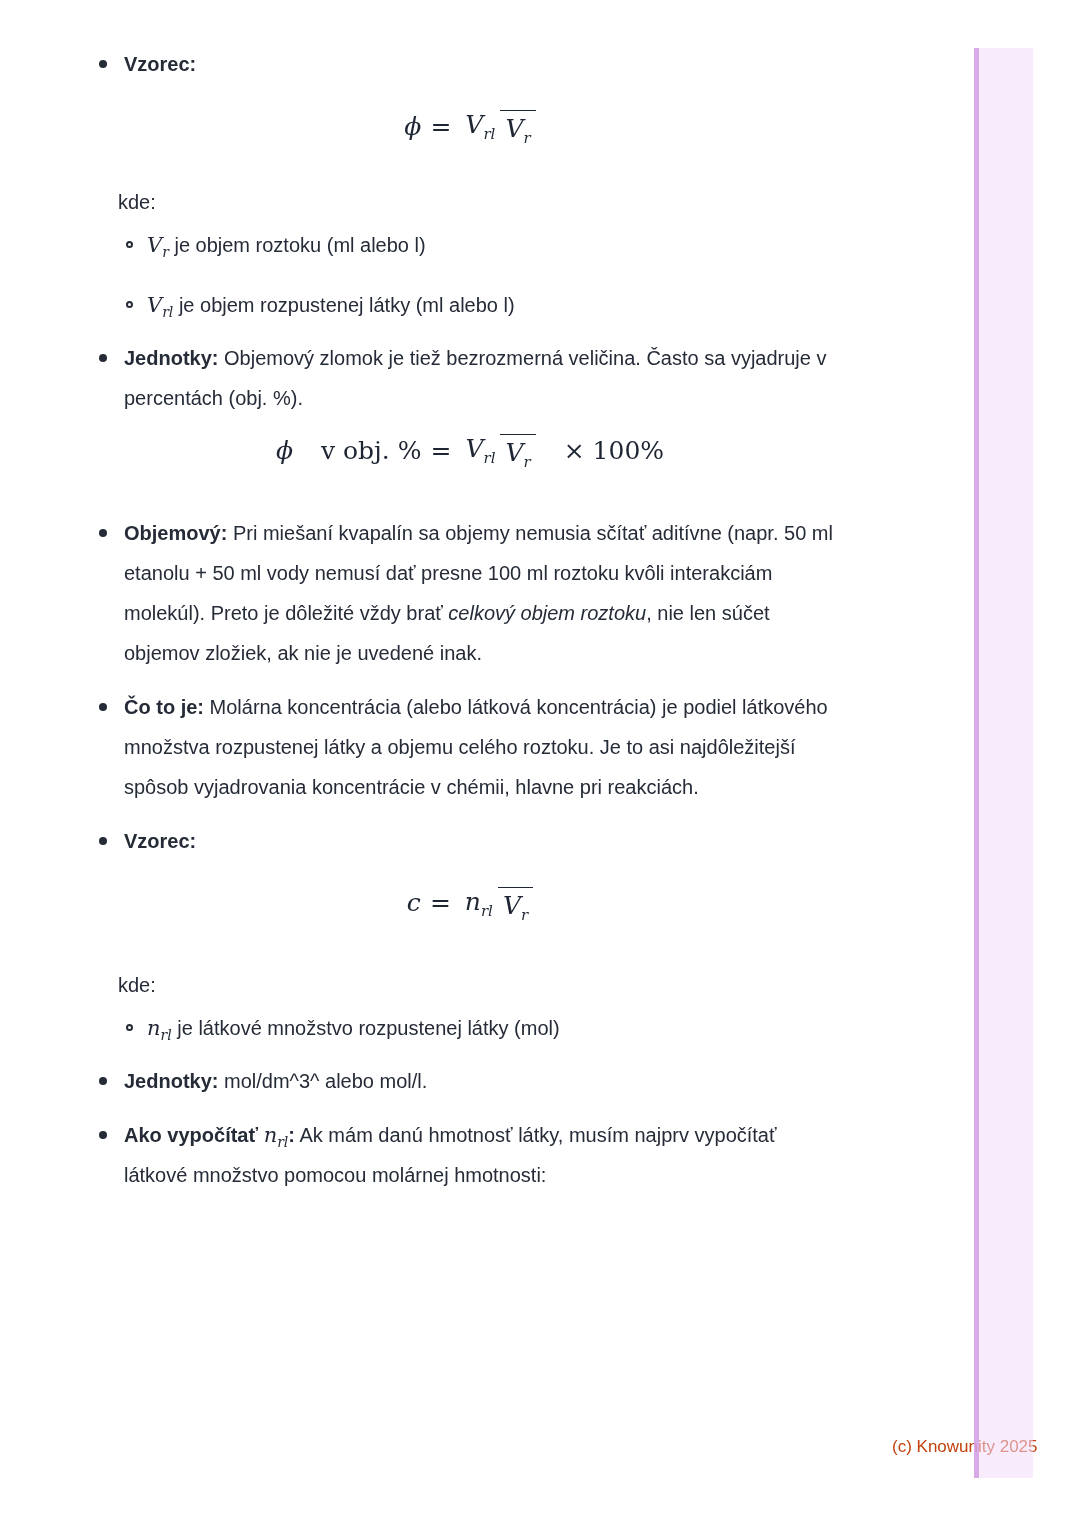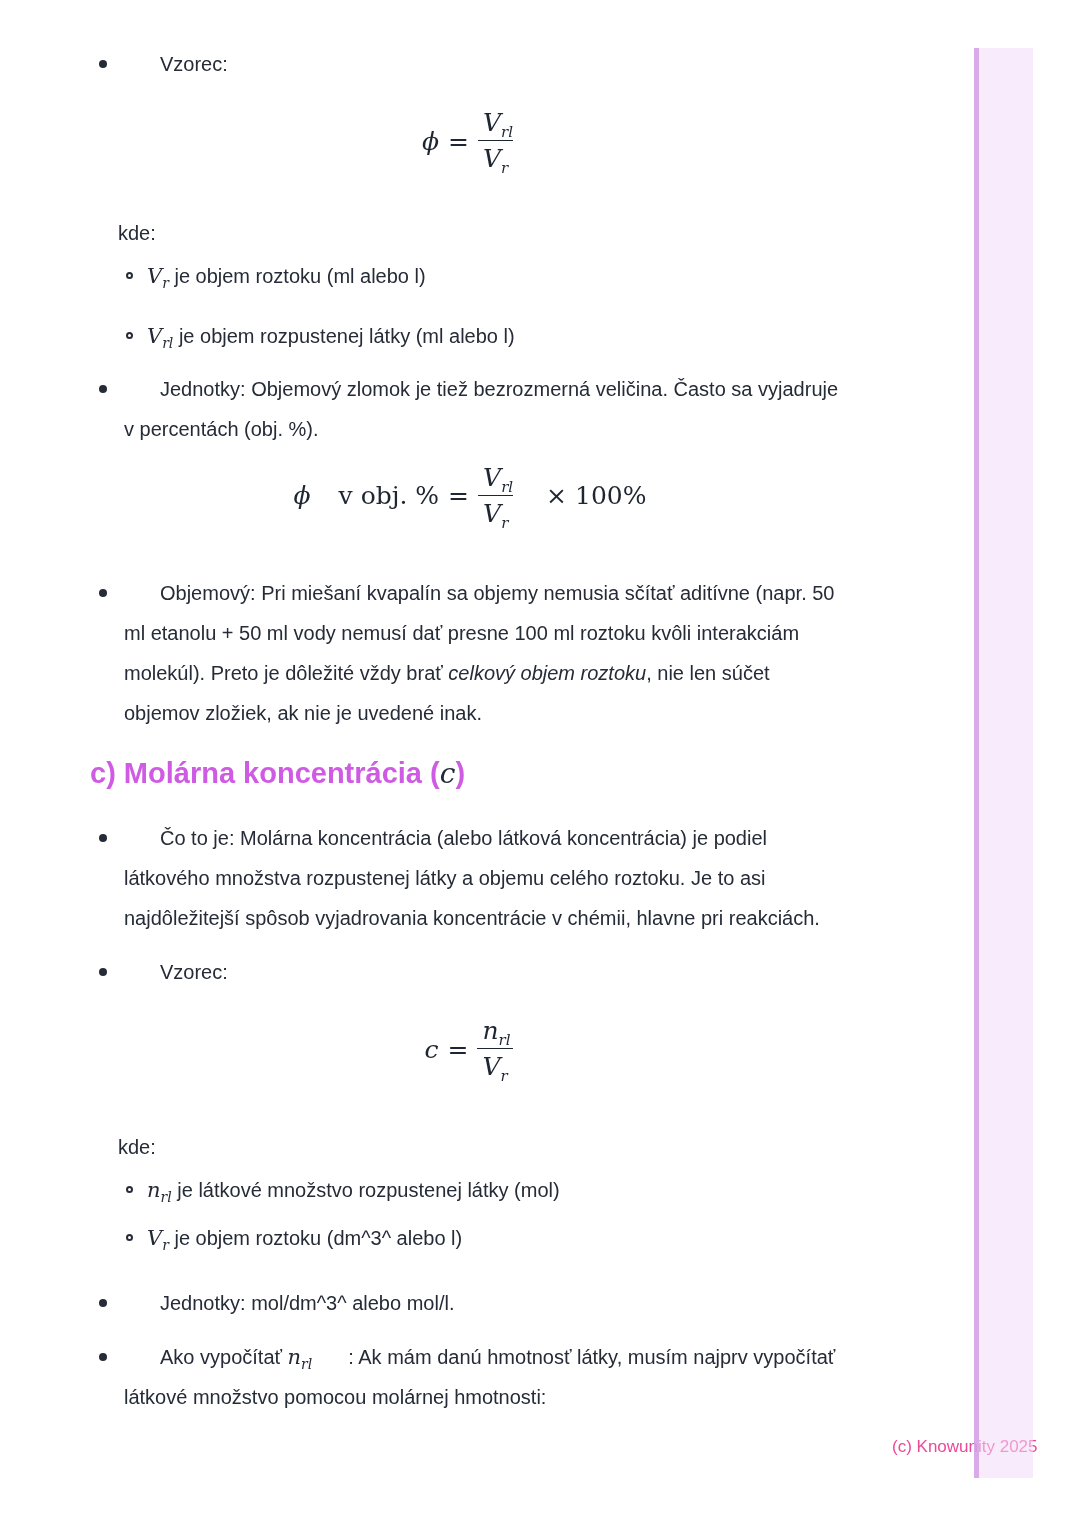--- a/index.html
+++ b/index.html
@@ -30,21 +30,21 @@
     background: rgba(243, 219, 248, 0.55);
     border-left: 5px solid rgba(206, 148, 224, 0.75);
     box-sizing: border-box;
     z-index: 2;
   }
   .watermark {
     position: absolute;
     top: 1437px;
     left: 892px;
     font-size: 17px;
-    color: #ec4899;
+    color: #c2410c;
     z-index: 1;
     white-space: nowrap;
   }
   .content {
     position: absolute;
     left: 90px;
     top: 44px;
     width: 760px;
     z-index: 1;
   }
@@ -95,21 +95,21 @@
     position: absolute;
     left: 36px;
     top: 11px;
     width: 7px;
     height: 7px;
     border-radius: 50%;
     border: 2px solid #252b37;
     background: transparent;
     box-sizing: border-box;
   }
-  b { font-weight: normal; margin-left: 36px; }
+  b { font-weight: bold; }
   .it { font-style: italic; }
   
   .imath {
     font-family: "DejaVu Serif", "Liberation Serif", serif;
     font-style: italic;
     font-size: 21px;
     color: #232936;
   }
   .imath sub, .inline-sub {
     font-family: "DejaVu Serif", "Liberation Serif", serif;
@@ -134,22 +134,22 @@
   .formula .mo { font-style: normal; }
   .formula .mtext { font-style: normal; margin-left: 19px; }
   .formula sub {
     font-style: italic;
     font-size: 15px;
     vertical-align: -6px;
     line-height: 0;
   }
   .frac {
     display: inline-flex;
-    flex-direction: column;
-    align-items: flex-start;
+    flex-direction: row;
+    align-items: flex-end;
   }
   .frac .num {
     padding: 0 5px 4px 5px;
     line-height: 1.05;
   }
   .frac .den {
     border-top: 1.6px solid #1f2633;
     padding: 5px 5px 0 5px;
     line-height: 1.05;
   }
@@ -223,21 +223,20 @@
       </span>
       <span class="mtext">× 100%</span>
     </div>
 
 
     <div class="item">
       <span class="bullet-disc"></span>
       <p class="text"><b>Objemový:</b><span> Pri miešaní kvapalín sa objemy nemusia sčítať aditívne (napr. 50 ml etanolu + 50 ml vody nemusí dať presne 100 ml roztoku kvôli interakciám molekúl). Preto je dôležité vždy brať </span><span class="it">celkový objem roztoku</span><span>, nie len súčet objemov zložiek, ak nie je uvedené inak.</span></p>
     </div>
 
-    <h2 class="heading"><span>c) Molárna koncentrácia (</span><span class="hvar">c</span><span>)</span></h2>
 
     <div class="item">
       <span class="bullet-disc"></span>
       <p class="text"><b>Čo to je:</b><span> Molárna koncentrácia (alebo látková koncentrácia) je podiel látkového množstva rozpustenej látky a objemu celého roztoku. Je to asi najdôležitejší spôsob vyjadrovania koncentrácie v chémii, hlavne pri reakciách.</span></p>
     </div>
 
     <div class="item">
       <span class="bullet-disc"></span>
       <p class="text"><b>Vzorec:</b></p>
     </div>
@@ -251,24 +250,20 @@
       </span>
     </div>
 
     <p class="kde">kde:</p>
 
     <div class="subitem">
       <span class="bullet-circle"></span>
       <p class="text"><span class="imath">n</span><sub class="inline-sub">rl</sub><span> je látkové množstvo rozpustenej látky (mol)</span></p>
     </div>
 
-    <div class="subitem gap-after">
-      <span class="bullet-circle"></span>
-      <p class="text"><span class="imath">V</span><sub class="inline-sub">r</sub><span> je objem roztoku (dm^3^ alebo l)</span></p>
-    </div>
 
     <div class="item">
       <span class="bullet-disc"></span>
       <p class="text"><b>Jednotky:</b><span> mol/dm^3^ alebo mol/l.</span></p>
     </div>
 
     <div class="item">
       <span class="bullet-disc"></span>
       <p class="text"><b><span>Ako vypočítať </span></b><span class="imath">n</span><sub class="inline-sub">rl</sub><b>:</b><span> Ak mám danú hmotnosť látky, musím najprv vypočítať látkové množstvo pomocou molárnej hmotnosti:</span></p>
     </div>

